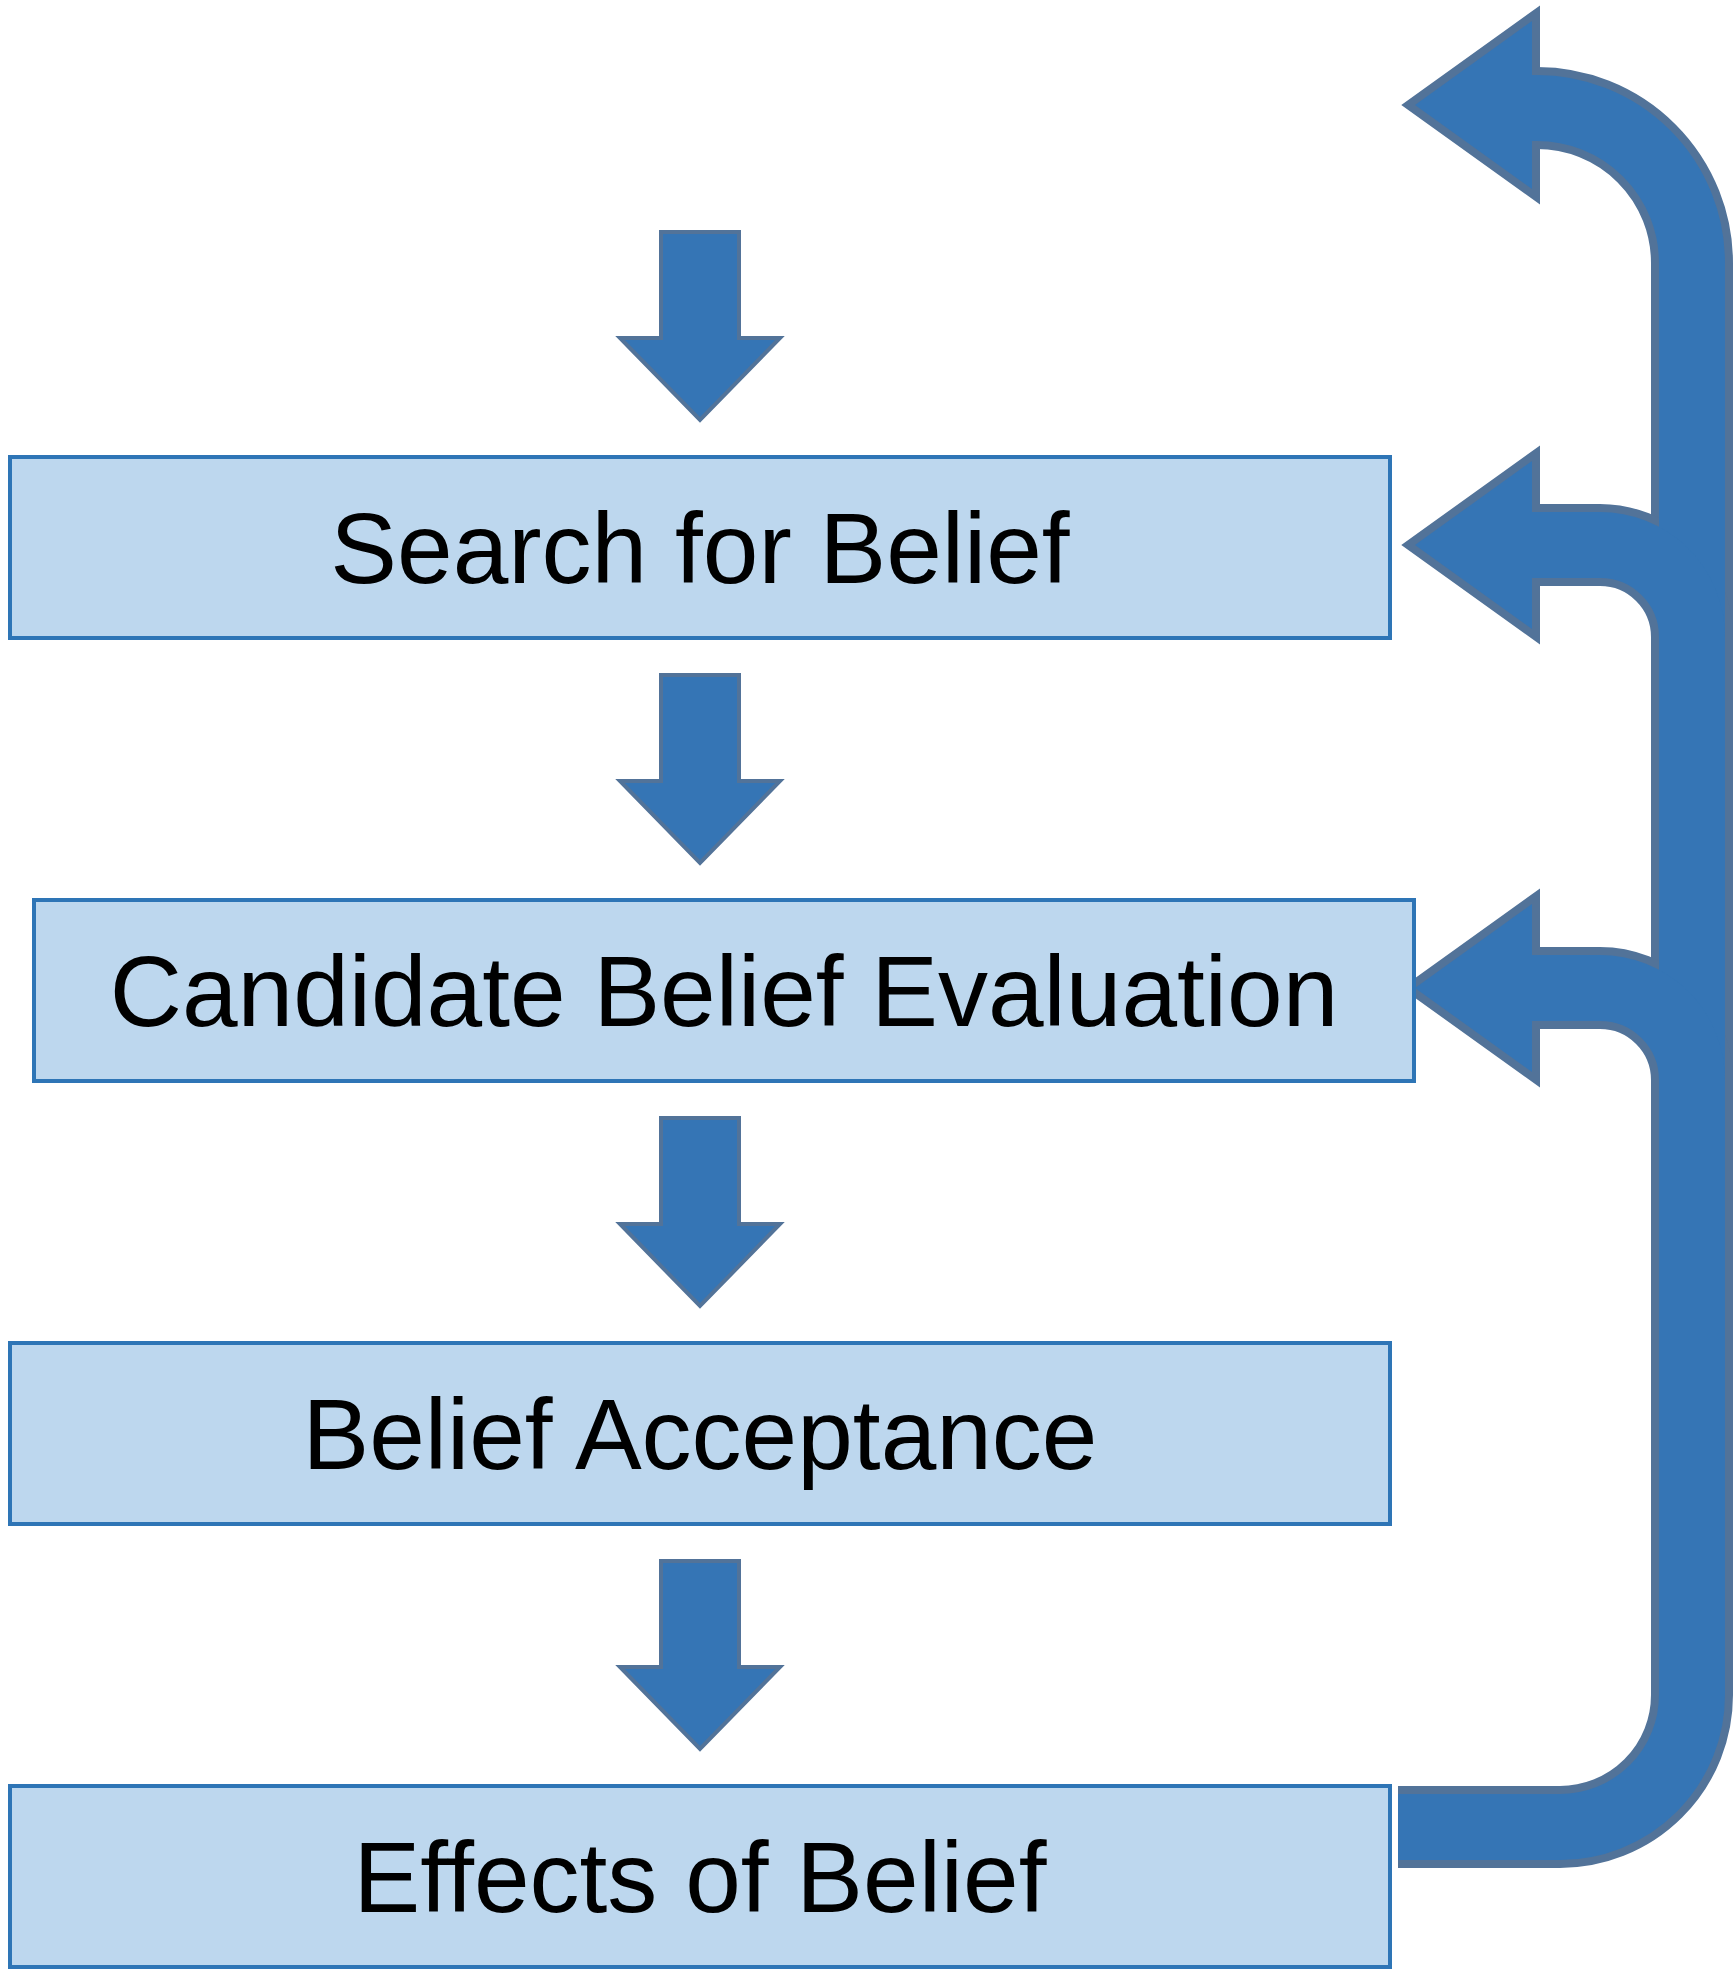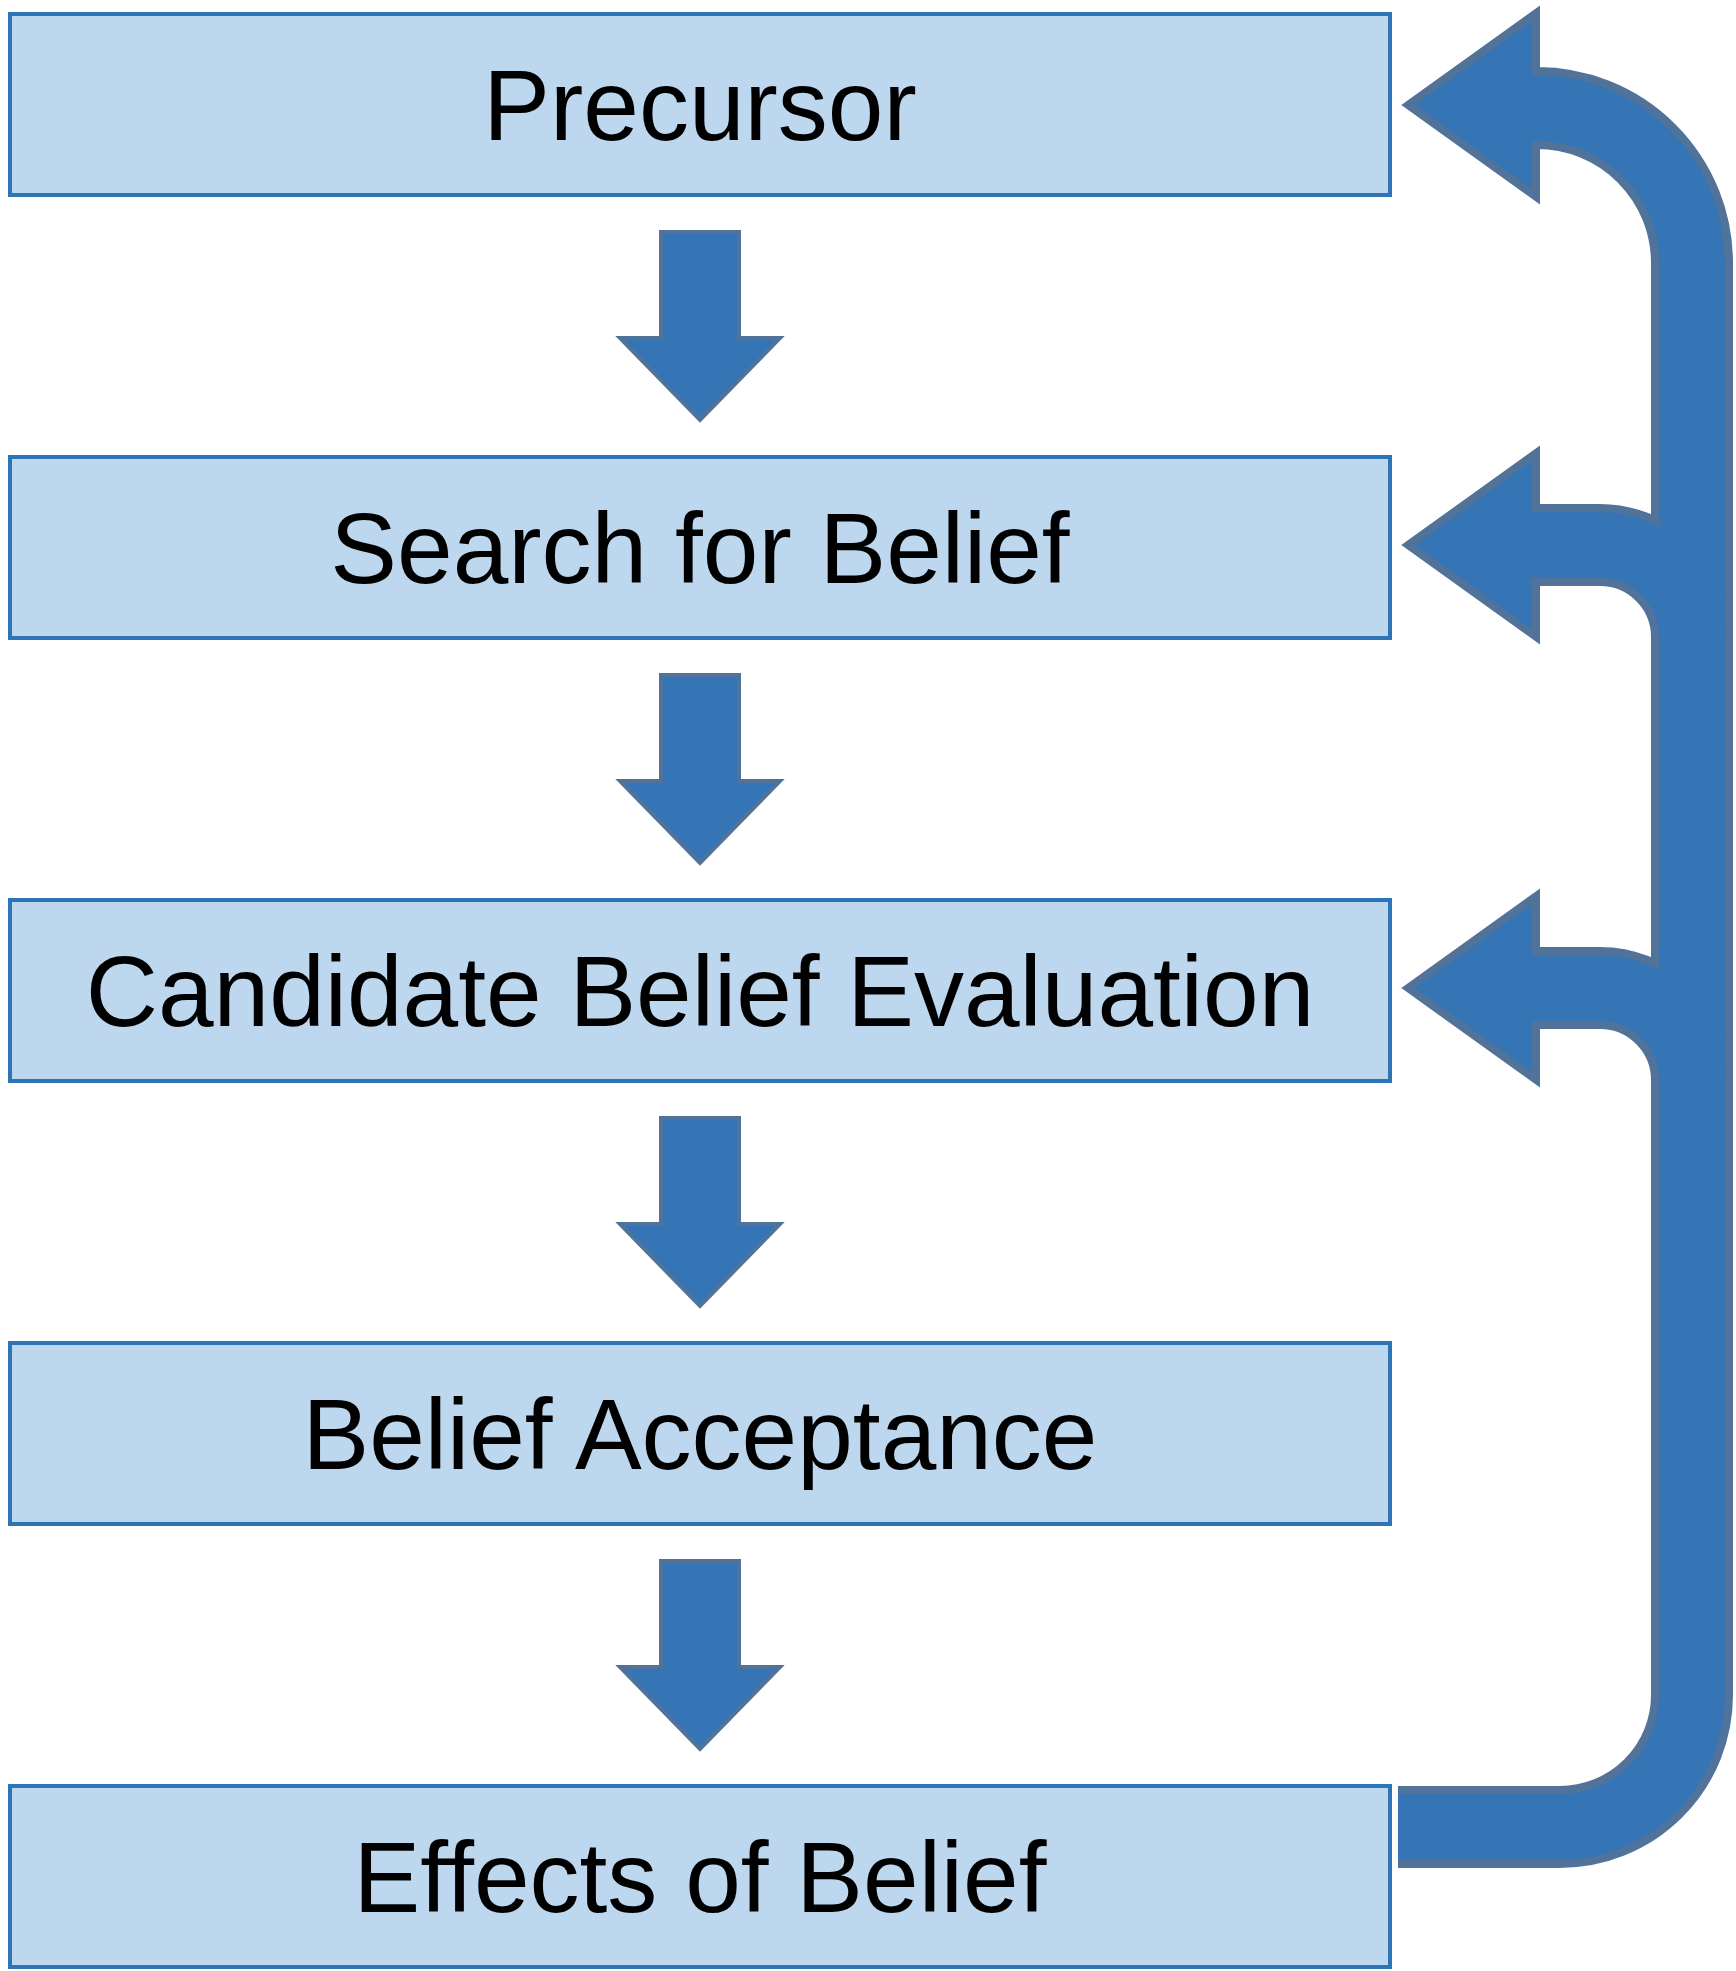--- a/index.html
+++ b/index.html
@@ -39,21 +39,21 @@
   }
   .node-label {
     color: var(--text);
     font-size: 100px;
     line-height: 1;
     white-space: nowrap;
     letter-spacing: 0;
   }
   .node-1 { top: 12px; }
   .node-2 { top: 455px; }
-  .node-3 { top: 898px; }
+  .node-3 { top: 898px; margin-left: 24px; }
   .node-4 { top: 1341px; text-align: right; }
   .node-5 { top: 1784px; }
 
   
   .fb-outline-pipe { fill: none; stroke: var(--arrow-outline); stroke-width: 82px; }
   .fb-outline-head { fill: var(--arrow-fill); stroke: var(--arrow-outline); stroke-width: 16px; }
   .fb-fill-pipe    { fill: none; stroke: var(--arrow-fill); stroke-width: 66px; }
   .fb-fill-head    { fill: var(--arrow-fill); stroke: none; }
 
   .down-arrow { fill: var(--arrow-fill); stroke: var(--arrow-outline); stroke-width: 4px; }
@@ -84,23 +84,20 @@
     </g>
 
     <g>
       <polygon class="down-arrow" points="661,232 739,232 739,338 780,338 700,420 620,338 661,338"></polygon>
       <polygon class="down-arrow" points="661,675 739,675 739,781 780,781 700,863 620,781 661,781"></polygon>
       <polygon class="down-arrow" points="661,1118 739,1118 739,1224 780,1224 700,1306 620,1224 661,1224"></polygon>
       <polygon class="down-arrow" points="661,1561 739,1561 739,1667 780,1667 700,1749 620,1667 661,1667"></polygon>
     </g>
   </svg>
 
-  <div class="node node-1">
-    <span class="node-label">Precursor</span>
-  </div>
   <div class="node node-2">
     <span class="node-label">Search for Belief</span>
   </div>
   <div class="node node-3">
     <span class="node-label">Candidate Belief Evaluation</span>
   </div>
   <div class="node node-4">
     <span class="node-label">Belief Acceptance</span>
   </div>
   <div class="node node-5">

